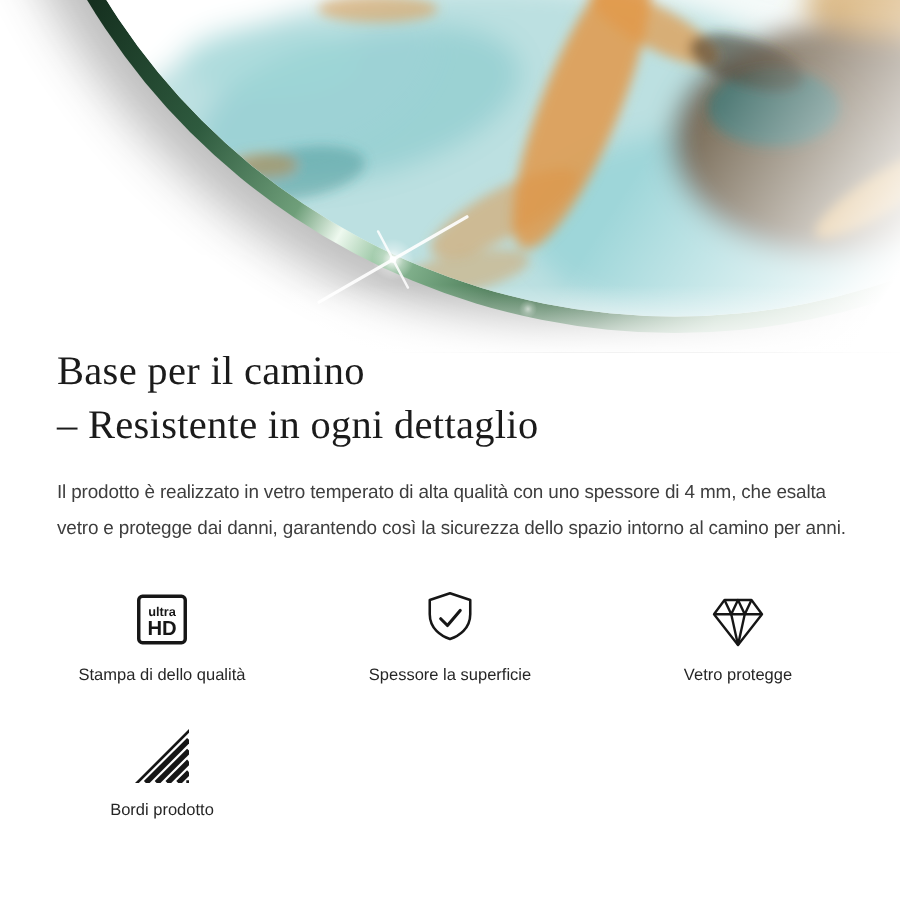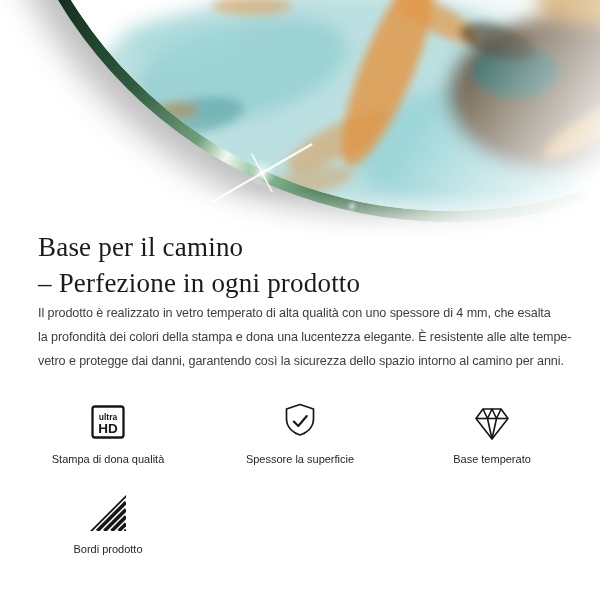--- a/index.html
+++ b/index.html
@@ -14,21 +14,21 @@
 
   .content { padding:0 38px; }
 
   .heading {
     margin:-6px 0 0 0;
     font-family:"Liberation Serif","DejaVu Serif",serif;
     font-weight:400; font-size:27px; line-height:36px;
     color:#1b1b1b; letter-spacing:0.2px;
   }
 
-  .desc { }
+  .desc { margin-top:15px; }
   .desc-line {
     font-size:12.6px; line-height:24px; color:#3e3e3e;
     letter-spacing:-0.1px; white-space:nowrap;
   }
 
   .features {
     display:grid; grid-template-columns:repeat(3,1fr);
     row-gap:24px; margin:26px 12px 0 12px;
   }
   .cell { display:flex; flex-direction:column; align-items:center; }
@@ -123,42 +123,41 @@
         <rect x="240" y="172.2" width="44" height="1.6" rx="0.8" fill="#ffffff" opacity="0.85" transform="rotate(62 262 173)"></rect>
         <circle cx="262" cy="173" r="2.2" fill="#ffffff"></circle>
         <circle cx="352" cy="206" r="6" fill="url(#glowGrad)" opacity="0.6"></circle>
       </g>
     </svg>
   </div>
 
   <div class="content">
     <h1 class="heading">
       <span>Base per il camino</span><br>
-      <span>– Perfezione in ogni prodotto</span>
+      <span>– Resistente in ogni dettaglio</span>
     </h1>
 
     <div class="desc">
       <div class="desc-line">Il prodotto è realizzato in vetro temperato di alta qualità con uno spessore di 4 mm, che esalta</div>
-      <div class="desc-line">la profondità dei colori della stampa e dona una lucentezza elegante. È resistente alle alte tempe-</div>
       <div class="desc-line">vetro e protegge dai danni, garantendo così la sicurezza dello spazio intorno al camino per anni.</div>
     </div>
   </div>
 
   <div class="features">
 
 
     <div class="cell">
       <div class="icon-box">
         <svg class="ico" width="44" height="46" viewBox="0 0 44 46">
           <rect x="6.5" y="7.5" width="31" height="31" rx="2.5" stroke-width="2.3"></rect>
           <text x="22" y="20.5" text-anchor="middle" font-size="8.5" font-weight="600" font-family="Liberation Sans, sans-serif">ultra</text>
           <text x="22" y="33.5" text-anchor="middle" font-size="13.5" font-weight="700" font-family="Liberation Sans, sans-serif">HD</text>
         </svg>
       </div>
-      <div class="cell-label">Stampa di dona qualità</div>
+      <div class="cell-label">Stampa di dello qualità</div>
     </div>
 
     <div class="cell">
       <div class="icon-box">
         <svg class="ico" width="44" height="46" viewBox="0 0 44 46">
           <path d="M22 5.5 L35.5 10 v 9.5 c0 9.5 -7.5 14.5 -13.5 16.5 c-6 -2 -13.5 -7 -13.5 -16.5 V 10 Z" stroke-linejoin="round"></path>
           <polyline points="15.8,22.5 20.3,27 28.8,17" stroke-width="2.1" stroke-linecap="round" stroke-linejoin="round"></polyline>
         </svg>
       </div>
       <div class="cell-label">Spessore la superficie</div>
@@ -167,21 +166,21 @@
     <div class="cell">
       <div class="icon-box">
         <svg class="ico" width="44" height="44" viewBox="0 0 44 44">
           <polygon points="13,8 31,8 38,17.5 22,38 6,17.5" stroke-width="1.6" stroke-linejoin="round"></polygon>
           <line x1="6" y1="17.5" x2="38" y2="17.5" stroke-width="1.6"></line>
           <polyline points="13,8 17.5,17.5 22,8 26.5,17.5 31,8" stroke-width="1.6" stroke-linejoin="round"></polyline>
           <line x1="17.5" y1="17.5" x2="22" y2="38" stroke-width="1.6"></line>
           <line x1="26.5" y1="17.5" x2="22" y2="38" stroke-width="1.6"></line>
         </svg>
       </div>
-      <div class="cell-label">Base temperato</div>
+      <div class="cell-label">Vetro protegge</div>
     </div>
 
     <div class="cell">
       <div class="icon-box">
         <svg width="44" height="44" viewBox="0 0 44 44">
           <defs>
               <clipPath id="triClip">
                 <polygon points="4,40 40,40 40,4"></polygon>
               </clipPath>
             </defs>

